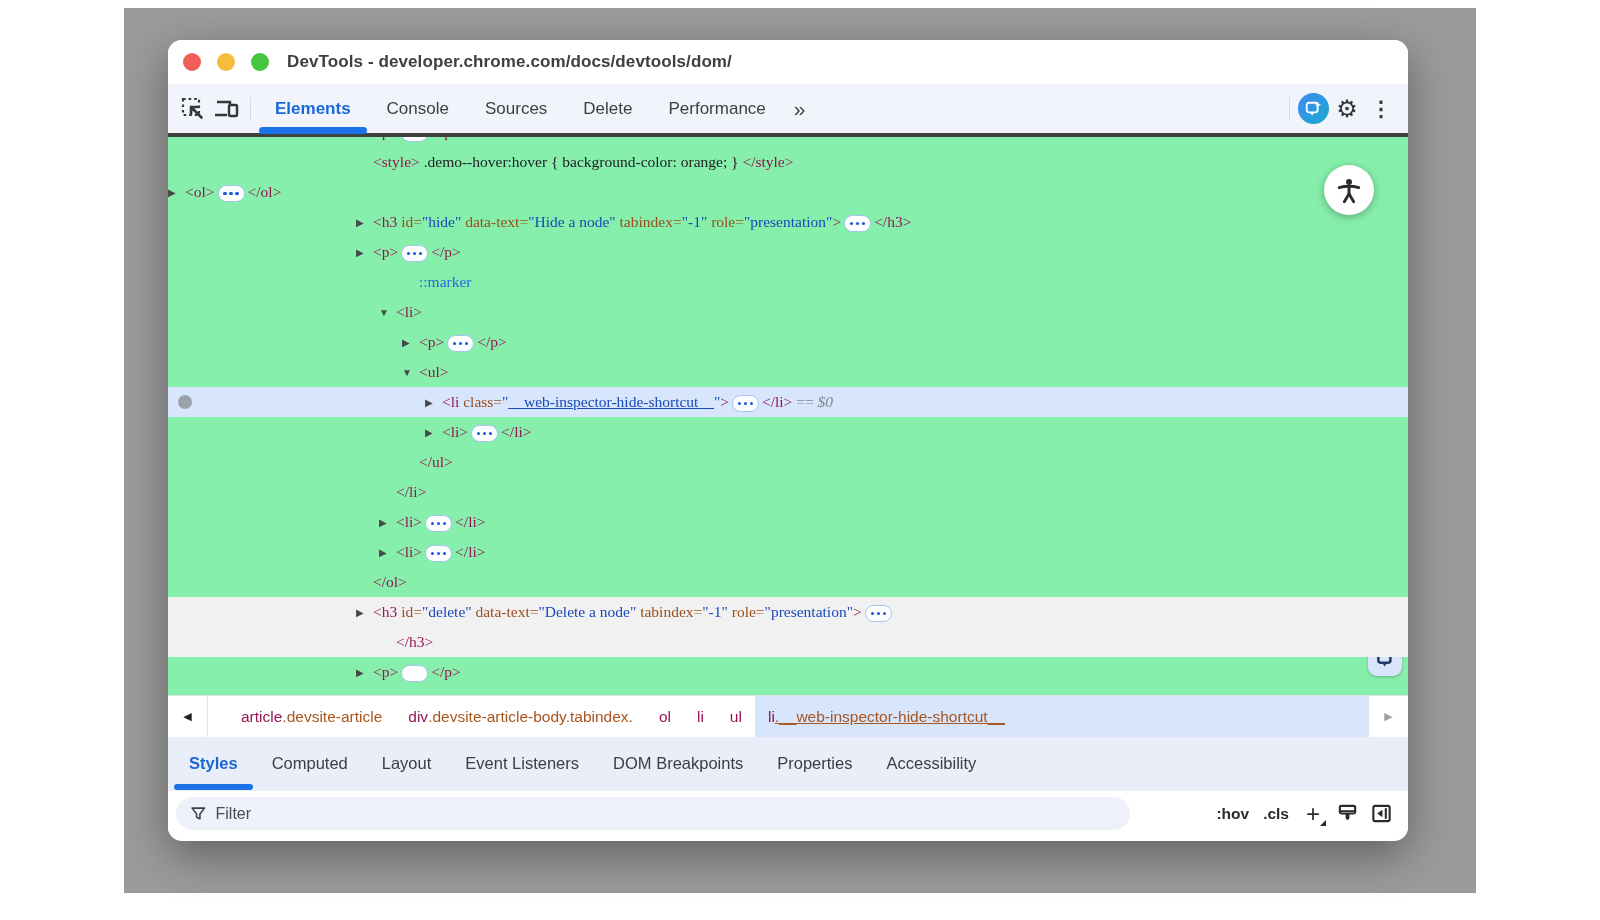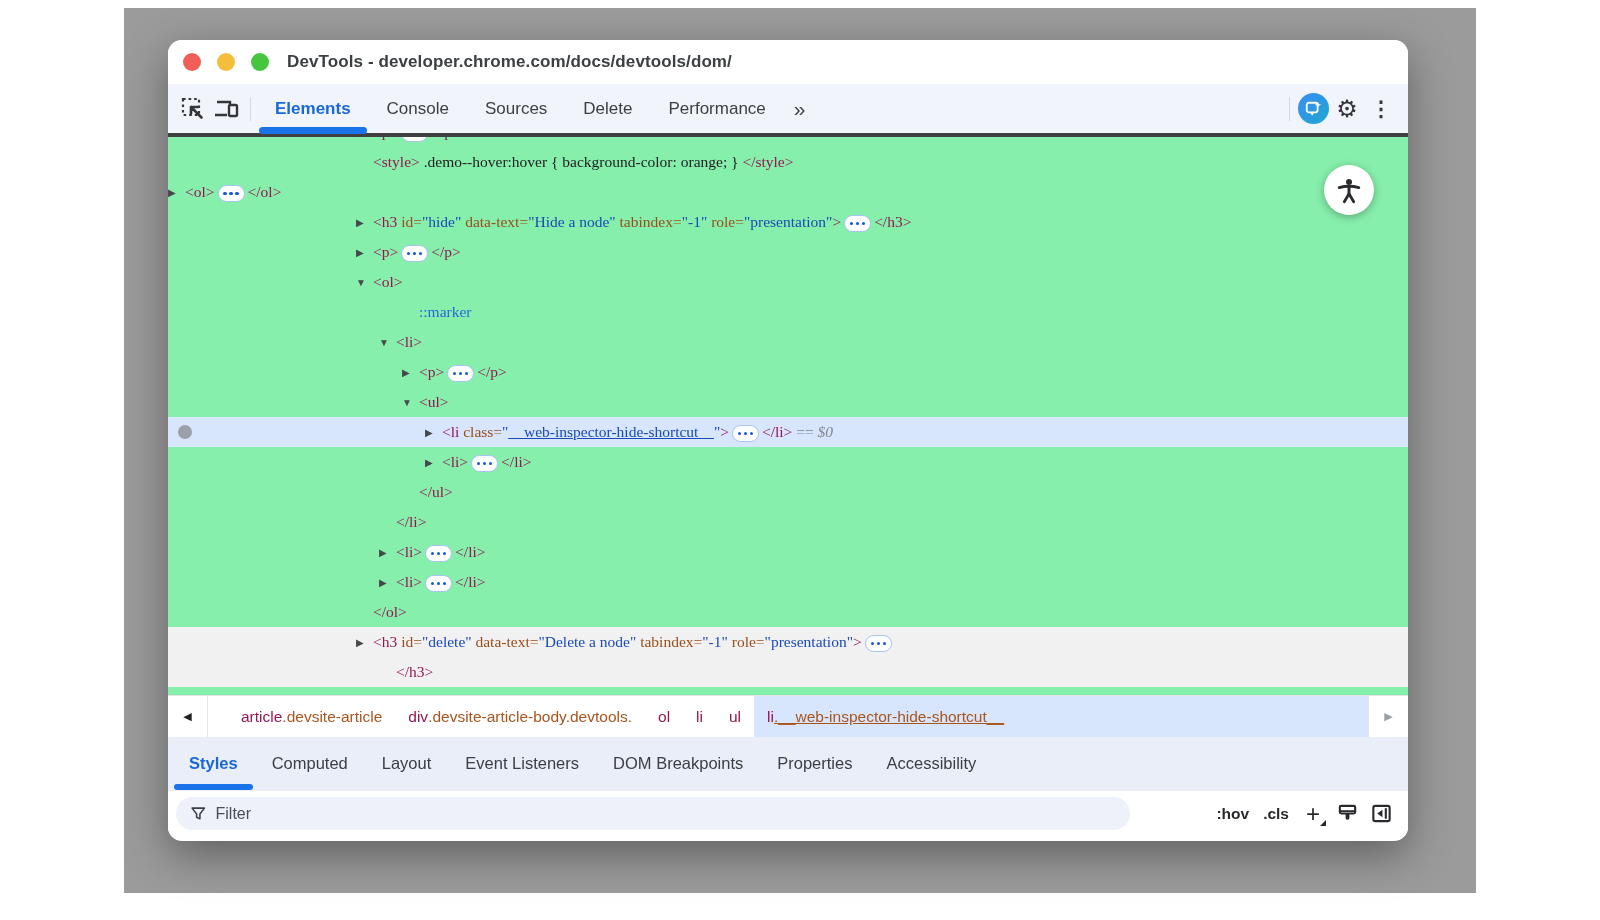--- a/index.html
+++ b/index.html
@@ -179,21 +179,20 @@
         <div class="row" style="padding-left: 188px;"><span class="arrow">▶</span><span class="tk-tag">&lt;h3</span><span class="tk-attr"> id=</span><span class="tk-val">"hide"</span><span class="tk-attr"> data-text=</span><span class="tk-val">"Hide a node"</span><span class="tk-attr"> tabindex=</span><span class="tk-val">"-1"</span><span class="tk-attr"> role=</span><span class="tk-val">"presentation"</span><span class="tk-tag">&gt;</span><span class="dots">
             <i></i>
             <i></i>
             <i></i>
           </span><span class="tk-tag">&lt;/h3&gt;</span></div>
         <div class="row" style="padding-left: 188px;"><span class="arrow">▶</span><span class="tk-tag">&lt;p&gt;</span><span class="dots">
             <i></i>
             <i></i>
             <i></i>
           </span><span class="tk-tag">&lt;/p&gt;</span></div>
-        <div class="row" style="padding-left: 188px;"><span class="arrow">▼</span><span class="tk-tag">&lt;ol&gt;</span></div>
         <div class="row" style="padding-left: 234px;"><span class="arrow"></span><span class="tk-pseudo">::marker</span></div>
         <div class="row" style="padding-left: 211px;"><span class="arrow">▼</span><span class="tk-tag">&lt;li&gt;</span></div>
         <div class="row" style="padding-left: 234px;"><span class="arrow">▶</span><span class="tk-tag">&lt;p&gt;</span><span class="dots">
             <i></i>
             <i></i>
             <i></i>
           </span><span class="tk-tag">&lt;/p&gt;</span></div>
         <div class="row" style="padding-left: 234px;"><span class="arrow">▼</span><span class="tk-tag">&lt;ul&gt;</span></div>
         <div class="row sel" style="padding-left: 257px;"><span class="gutter-dot"></span><span class="arrow">▶</span><span class="tk-tag">&lt;li</span><span class="tk-attr"> class=</span><span class="tk-val">"</span><span class="tk-val u">__web-inspector-hide-shortcut__</span><span class="tk-val">"</span><span class="tk-tag">&gt;</span><span class="dots">
             <i></i>
@@ -231,21 +230,21 @@
       <button class="crumb-nav left">
           <span>◀</span>
         </button>
       <div class="crumbs" id="crumbs">
           <span class="crumb">
             <span class="cr-tag">article</span>
             <span class="cr-cls">.devsite-article</span>
           </span>
           <span class="crumb">
             <span class="cr-tag">div</span>
-            <span class="cr-cls">.devsite-article-body.devtools.</span>
+            <span class="cr-cls">.devsite-article-body.tabindex.</span>
           </span>
           <span class="crumb">
             <span class="cr-tag">ol</span>
           </span>
           <span class="crumb">
             <span class="cr-tag">li</span>
           </span>
           <span class="crumb">
             <span class="cr-tag">ul</span>
           </span>

